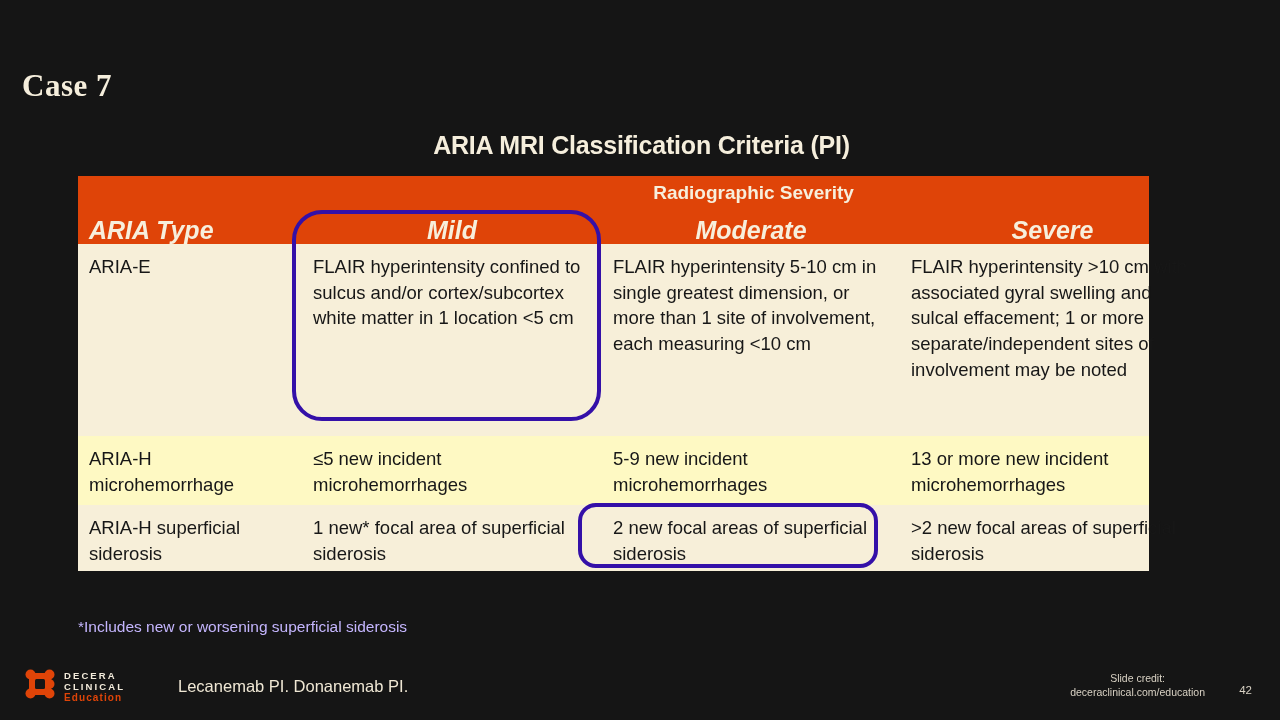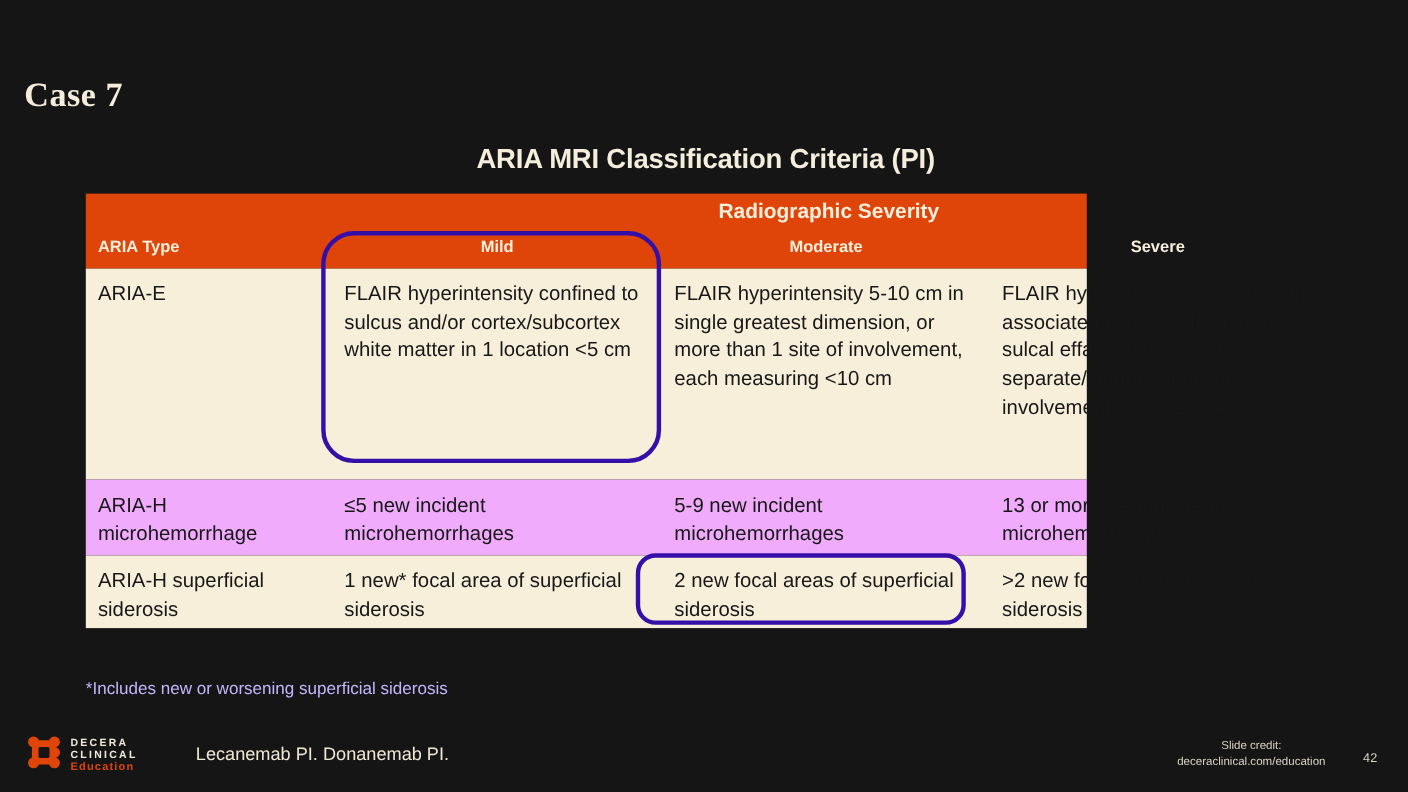--- a/index.html
+++ b/index.html
@@ -39,21 +39,21 @@
     font-weight: bold;
     color: #F5EEDC;
     letter-spacing: -0.2px;
   }
 
   
   #table {
     position: absolute;
     left: 78px;
     top: 176px;
-    width: 910px;
+    width: 1071px;
   }
   .thead {
     position: relative;
     background: #DF4408;
     height: 68px;
   }
   .thead-span {
     position: absolute;
     left: 224px;
     top: 6px;
@@ -64,37 +64,38 @@
     color: #F7EFDC;
   }
   .thead-row {
     position: absolute;
     left: 0;
     top: 40px;
     width: 100%;
     display: flex;
   }
   .th {
-    font-size: 15px;
+    font-size: 25px;
     font-weight: bold;
     color: #F7EFDC;
     text-align: center;
     box-sizing: border-box;
+    font-style: italic;
   }
   .th.first {
     text-align: left;
     padding-left: 11px;
   }
 
   .trow {
     display: flex;
     box-sizing: border-box;
   }
   .trow.cream { background: #F7EFD9; }
-  .trow.white { background: #f0abfc; }
+  .trow.white { background: #fef9c3; }
 
   .td {
     box-sizing: border-box;
     padding: 10px 13px 10px 11px;
     font-size: 18.5px;
     line-height: 1.39;
     color: #171717;
   }
 
   

